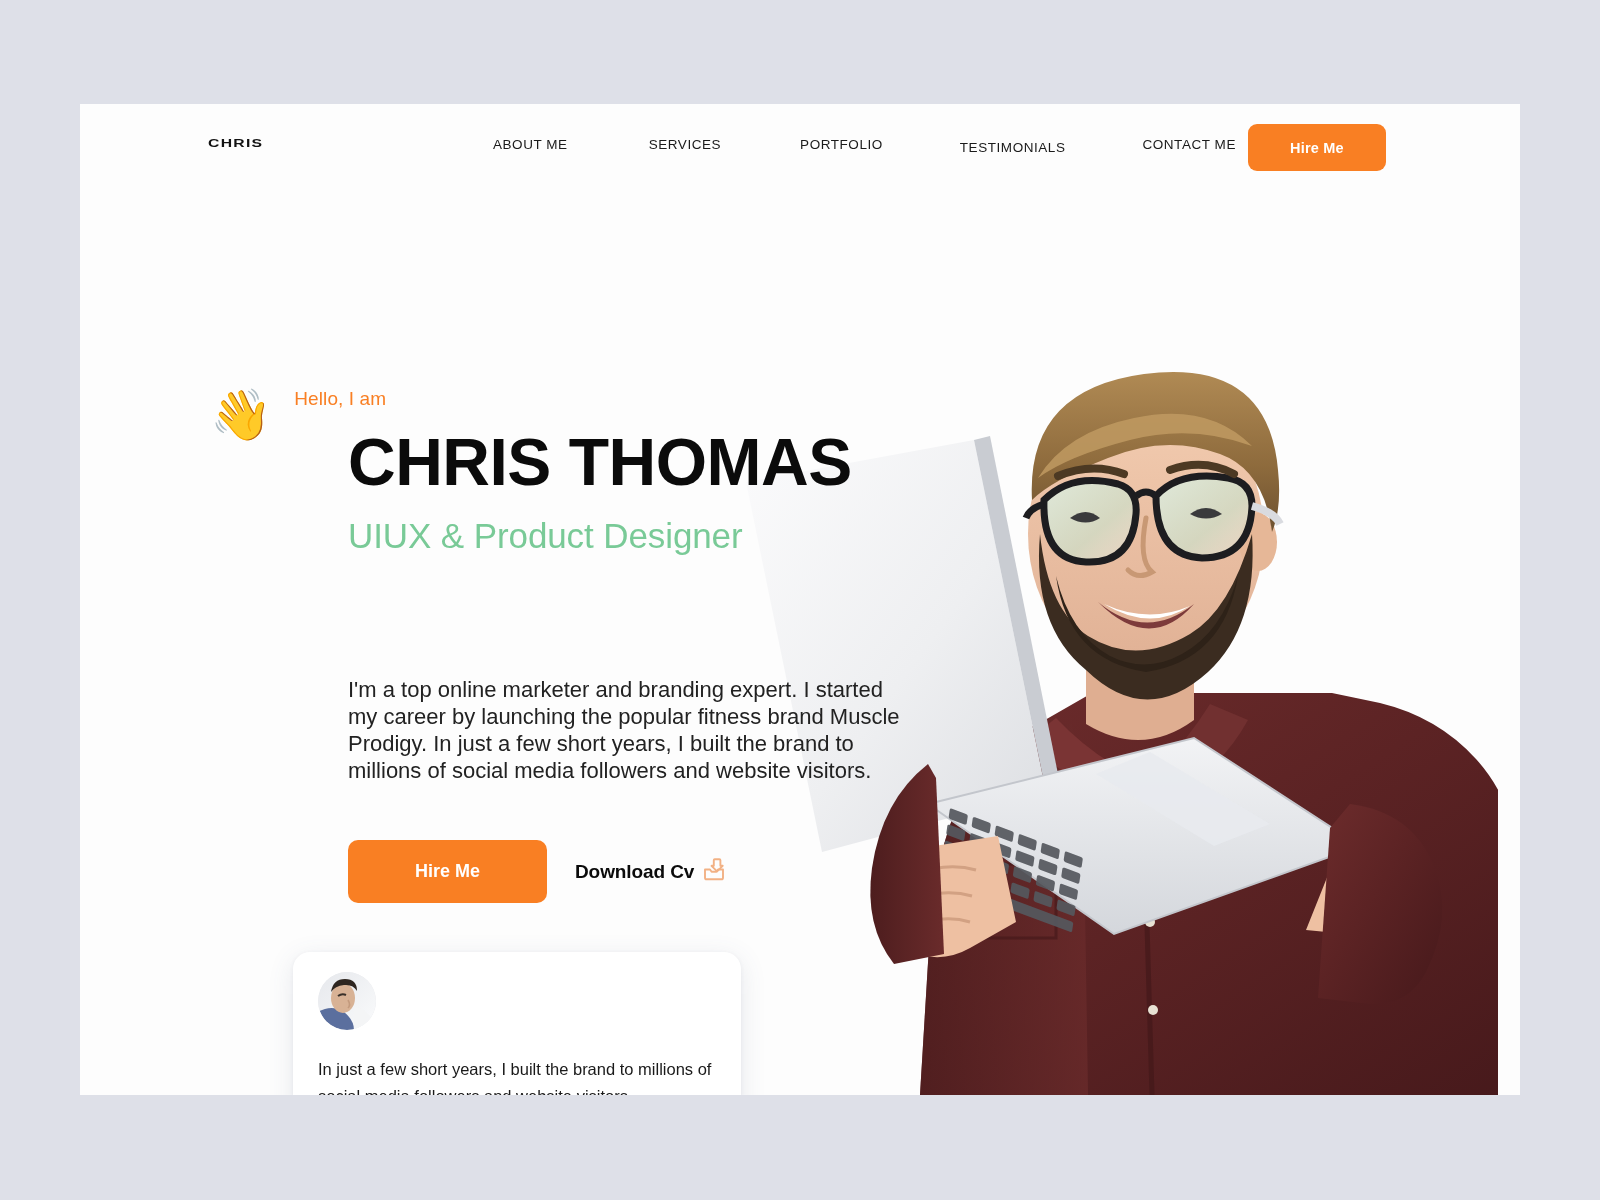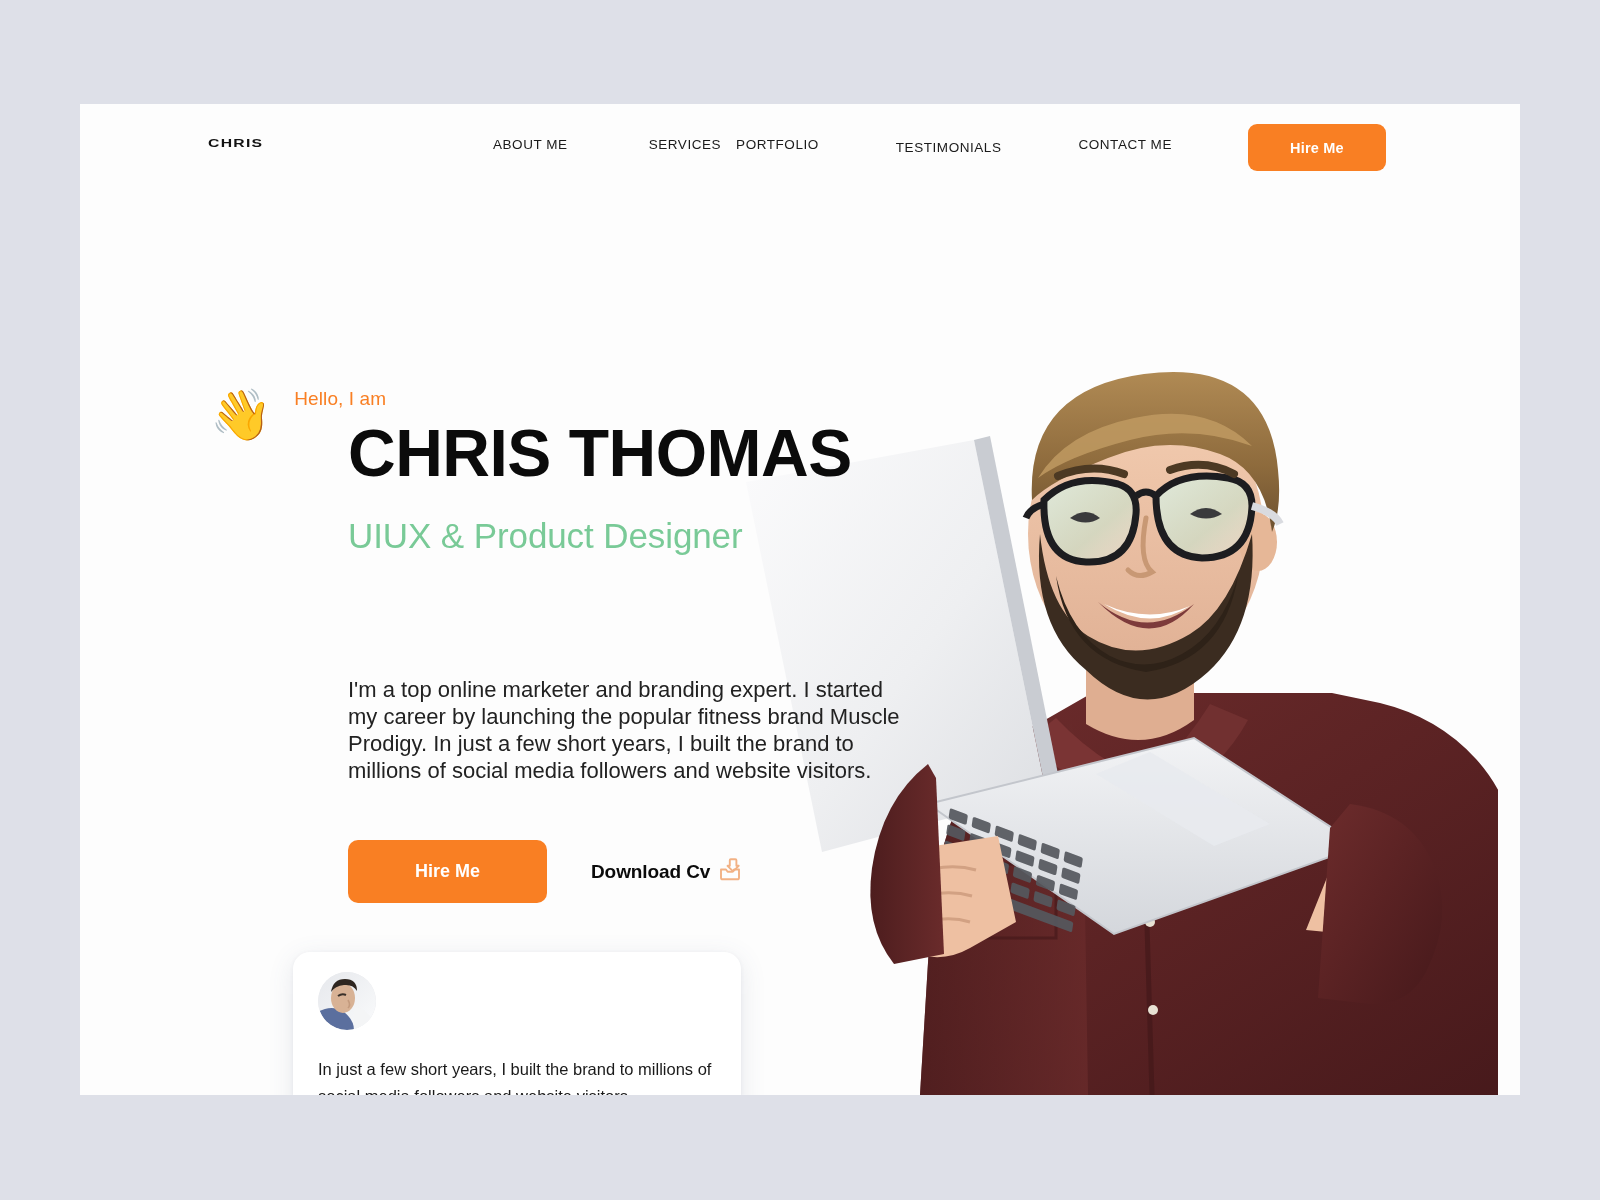--- a/index.html
+++ b/index.html
@@ -62,21 +62,21 @@
   }
 
   .nav-item {
     font-size: 13.5px;
     letter-spacing: 0.55px;
     color: #1b1b1b;
     text-decoration: none;
     white-space: nowrap;
   }
   .nav-item:nth-child(1) { margin-right: 66px; }
-  .nav-item:nth-child(2) { }
+  .nav-item:nth-child(2) { margin-right: 64px; }
   .nav-item:nth-child(3) { margin-right: 62px; }
   .nav-item:nth-child(4) { margin-right: 62px; margin-top: 6px; }
 
   .header-cta {
     position: absolute;
     right: 134px;
     top: 20px;
     width: 138px;
     height: 47px;
     border: none;
@@ -118,21 +118,21 @@
     margin-top: 12px;
     color: #f97f23;
     font-size: 19px;
     font-weight: 500;
     letter-spacing: 0.1px;
   }
 
   .hero-name {
     position: absolute;
     left: 268px;
-    top: 43px;
+    top: 52px;
     font-size: 66px;
     font-weight: 700;
     letter-spacing: -0.5px;
     color: #0b0b0b;
     line-height: 1.05;
     white-space: nowrap;
   }
 
   .hero-role {
     position: absolute;
@@ -171,21 +171,21 @@
     border-radius: 10px;
     background: #f97f23;
     color: #ffffff;
     font-family: "Liberation Sans", sans-serif;
     font-size: 18px;
     font-weight: 700;
     cursor: pointer;
   }
 
   .download-link {
-    margin-left: 44px;
+    margin-left: 28px;
     display: flex;
     align-items: center;
     gap: 8px;
     text-decoration: none;
   }
 
   .download-label {
     font-size: 19px;
     font-weight: 700;
     color: #0b0b0b;

